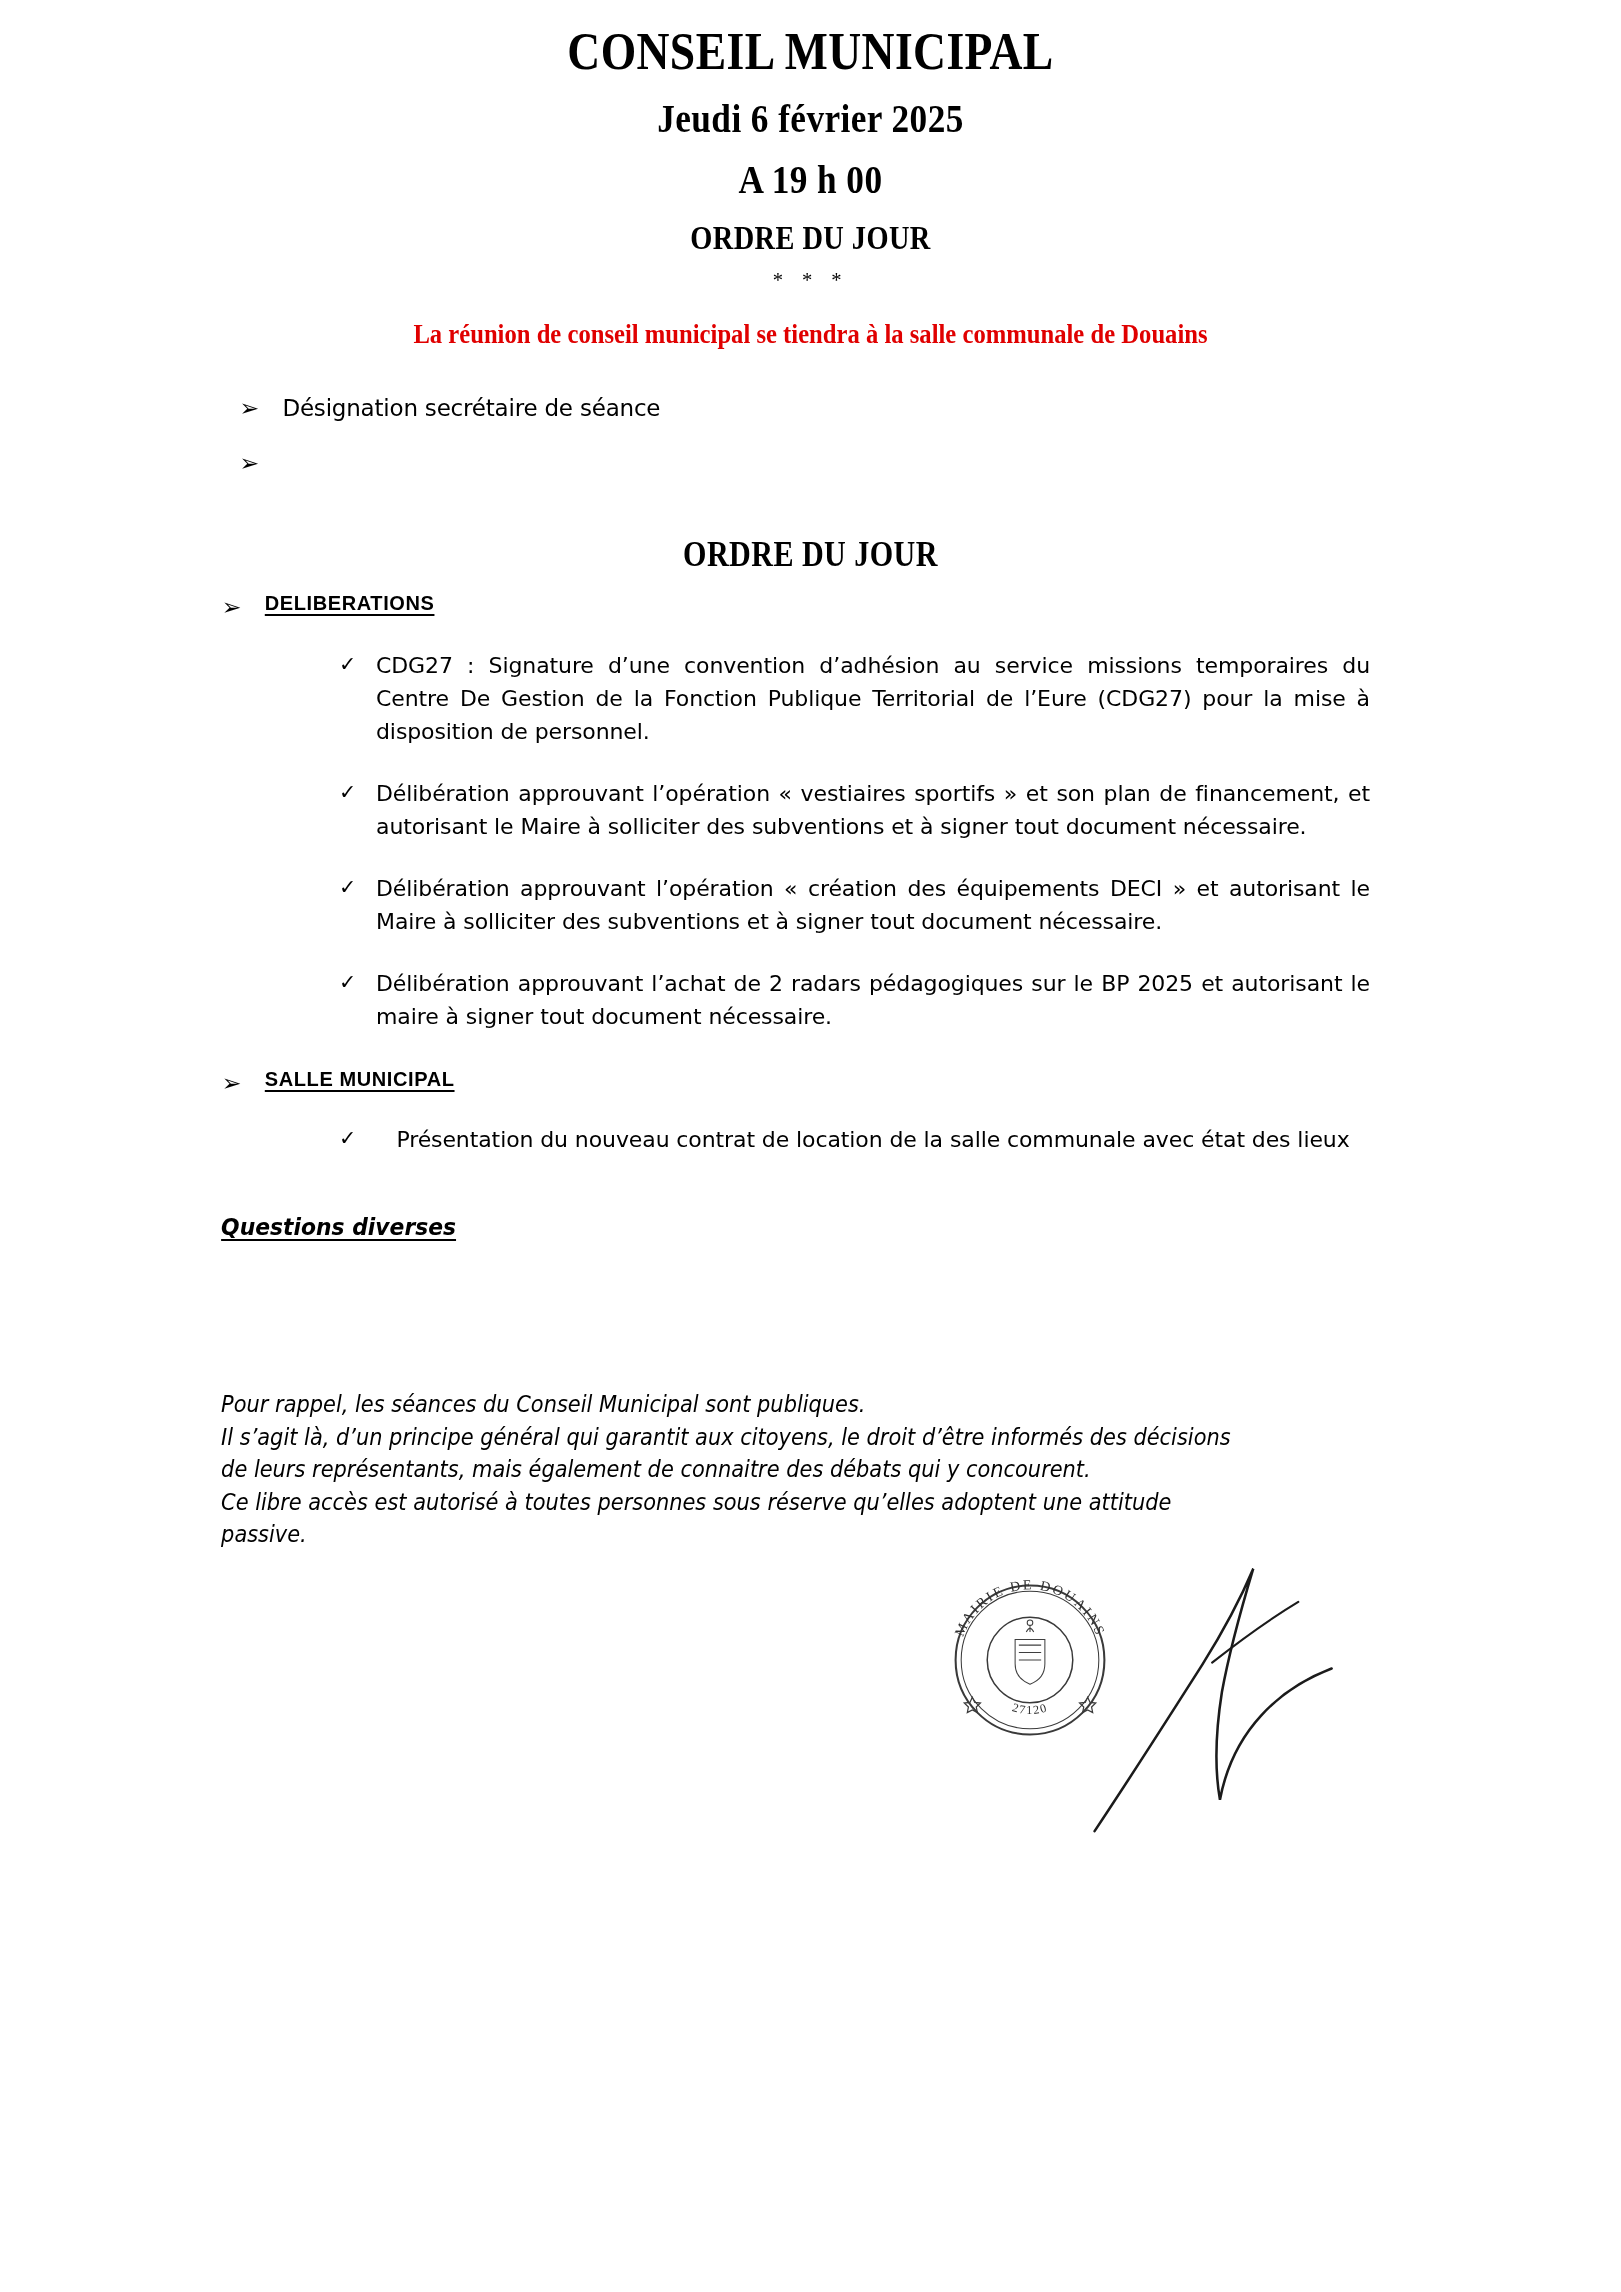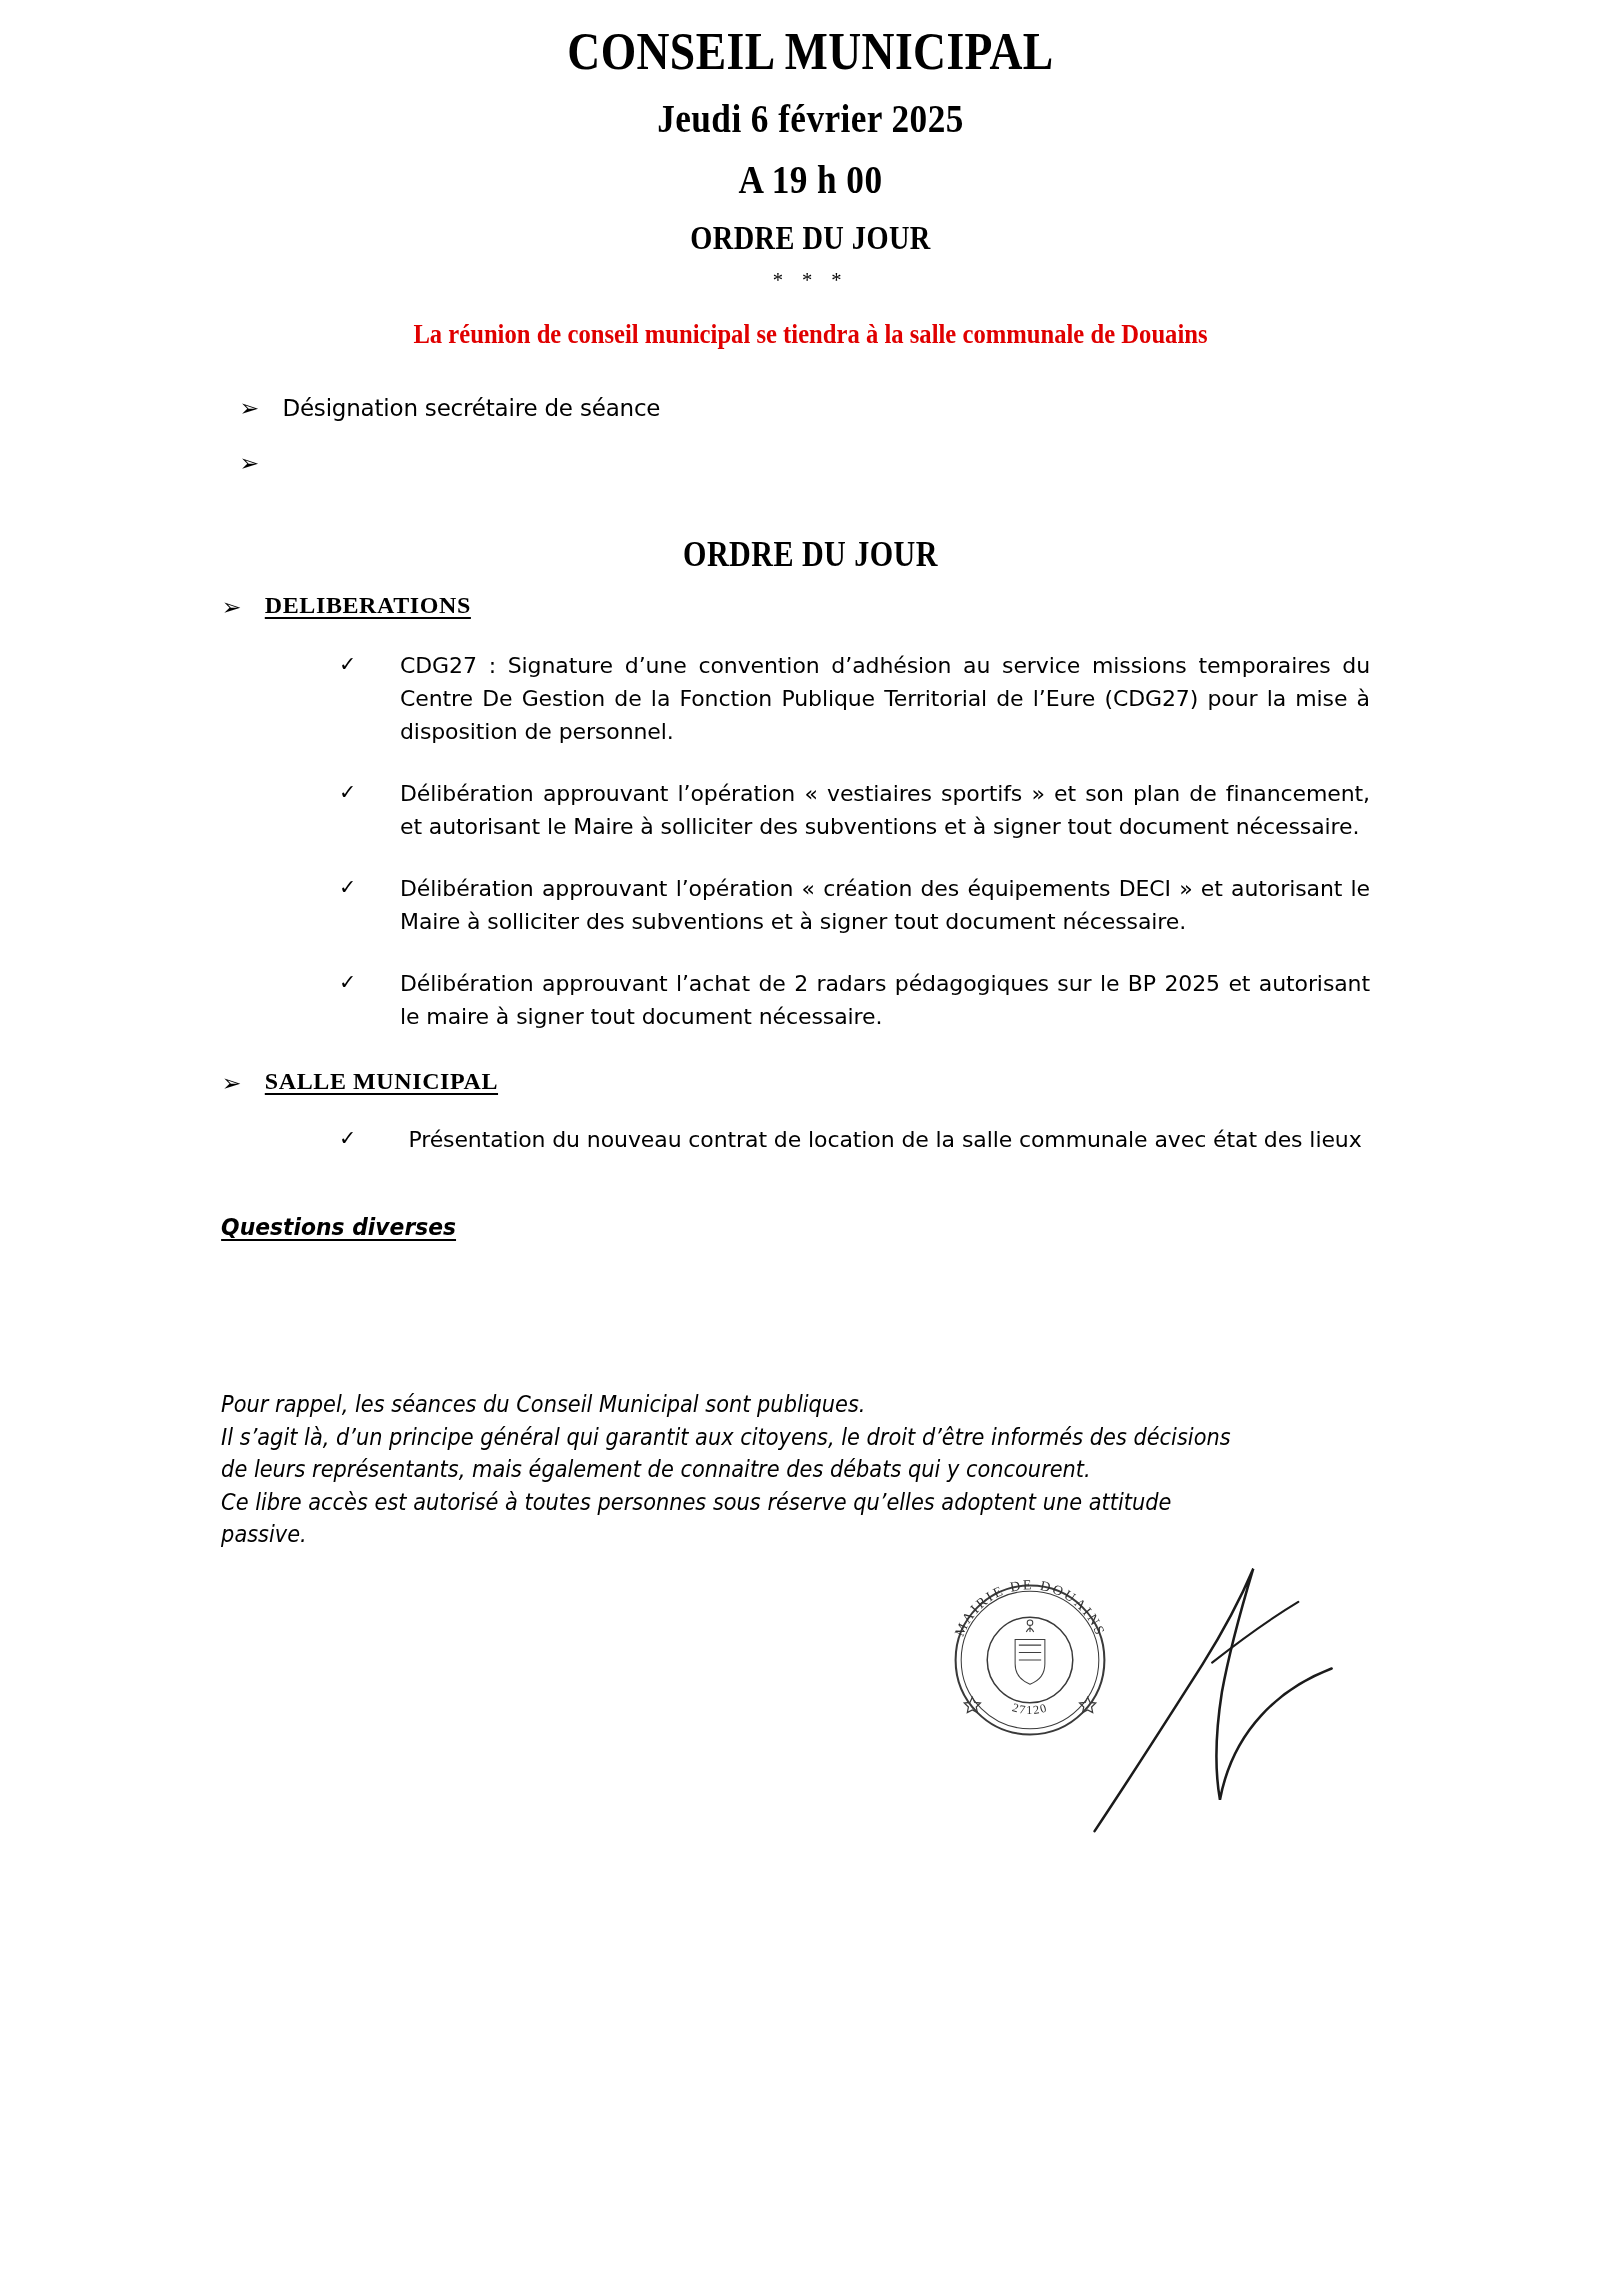--- a/index.html
+++ b/index.html
@@ -94,22 +94,22 @@
     letter-spacing: -0.2px;
   }
 
   .section-head-row {
     display: flex;
     align-items: flex-start;
     margin-top: 13.7px;
     padding-left: 9.8px;
   }
   .section-head-label {
-    font-family: Liberation Serif, serif;
-    font-size: 24px;
+    font-family: Liberation Sans, sans-serif;
+    font-size: 20px;
     font-weight: bold;
     text-decoration: underline;
     text-underline-offset: 3.9px;
     letter-spacing: 0.6px;
   }
 
   .check-list {
     margin-top: 25.5px;
     padding-left: 127px;
     padding-right: 39px;
@@ -126,21 +126,20 @@
     flex: 0 0 37px;
     line-height: 1.5;
   }
   .check-text {
     font-family: "DejaVu Sans", sans-serif;
     font-size: 22px;
     line-height: 1.5;
     text-align: justify;
     flex: 1;
     letter-spacing: -0.1px;
-    margin-left: 24px;
   }
 
   .qdiv {
     margin-top: 57px;
     padding-left: 9.8px;
     font-family: "DejaVu Sans", sans-serif;
     font-size: 23.5px;
     font-style: italic;
     font-weight: bold;
     text-decoration: underline;

